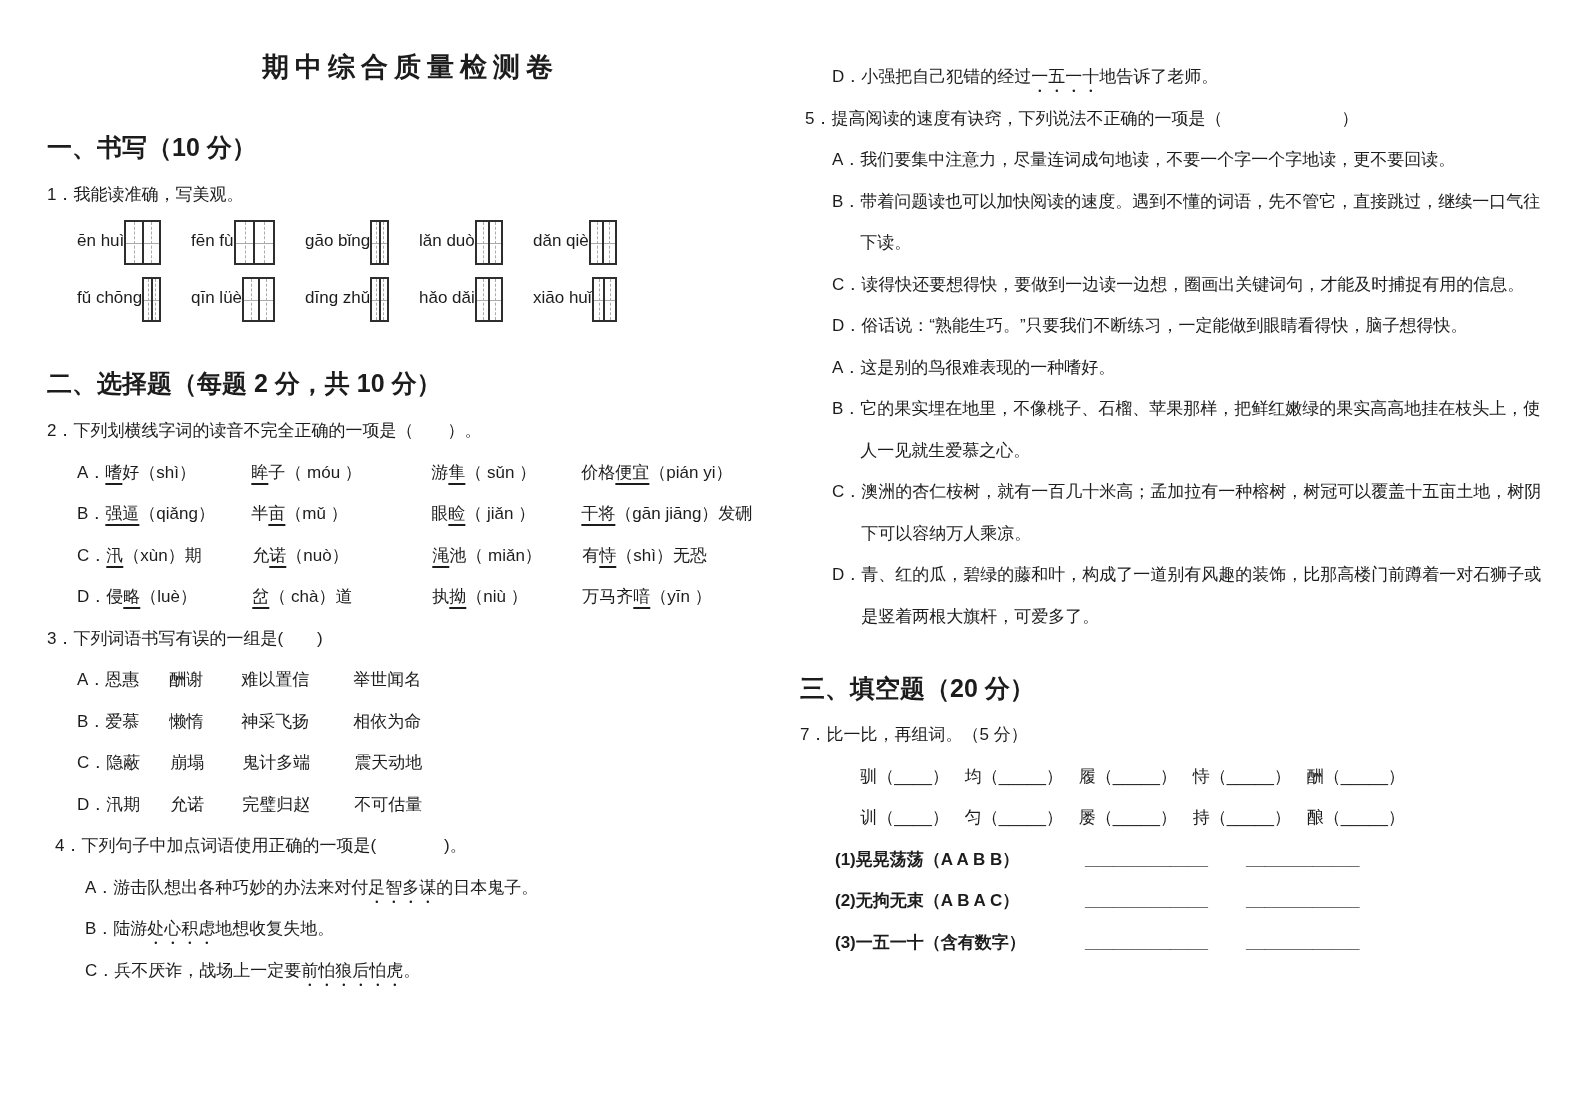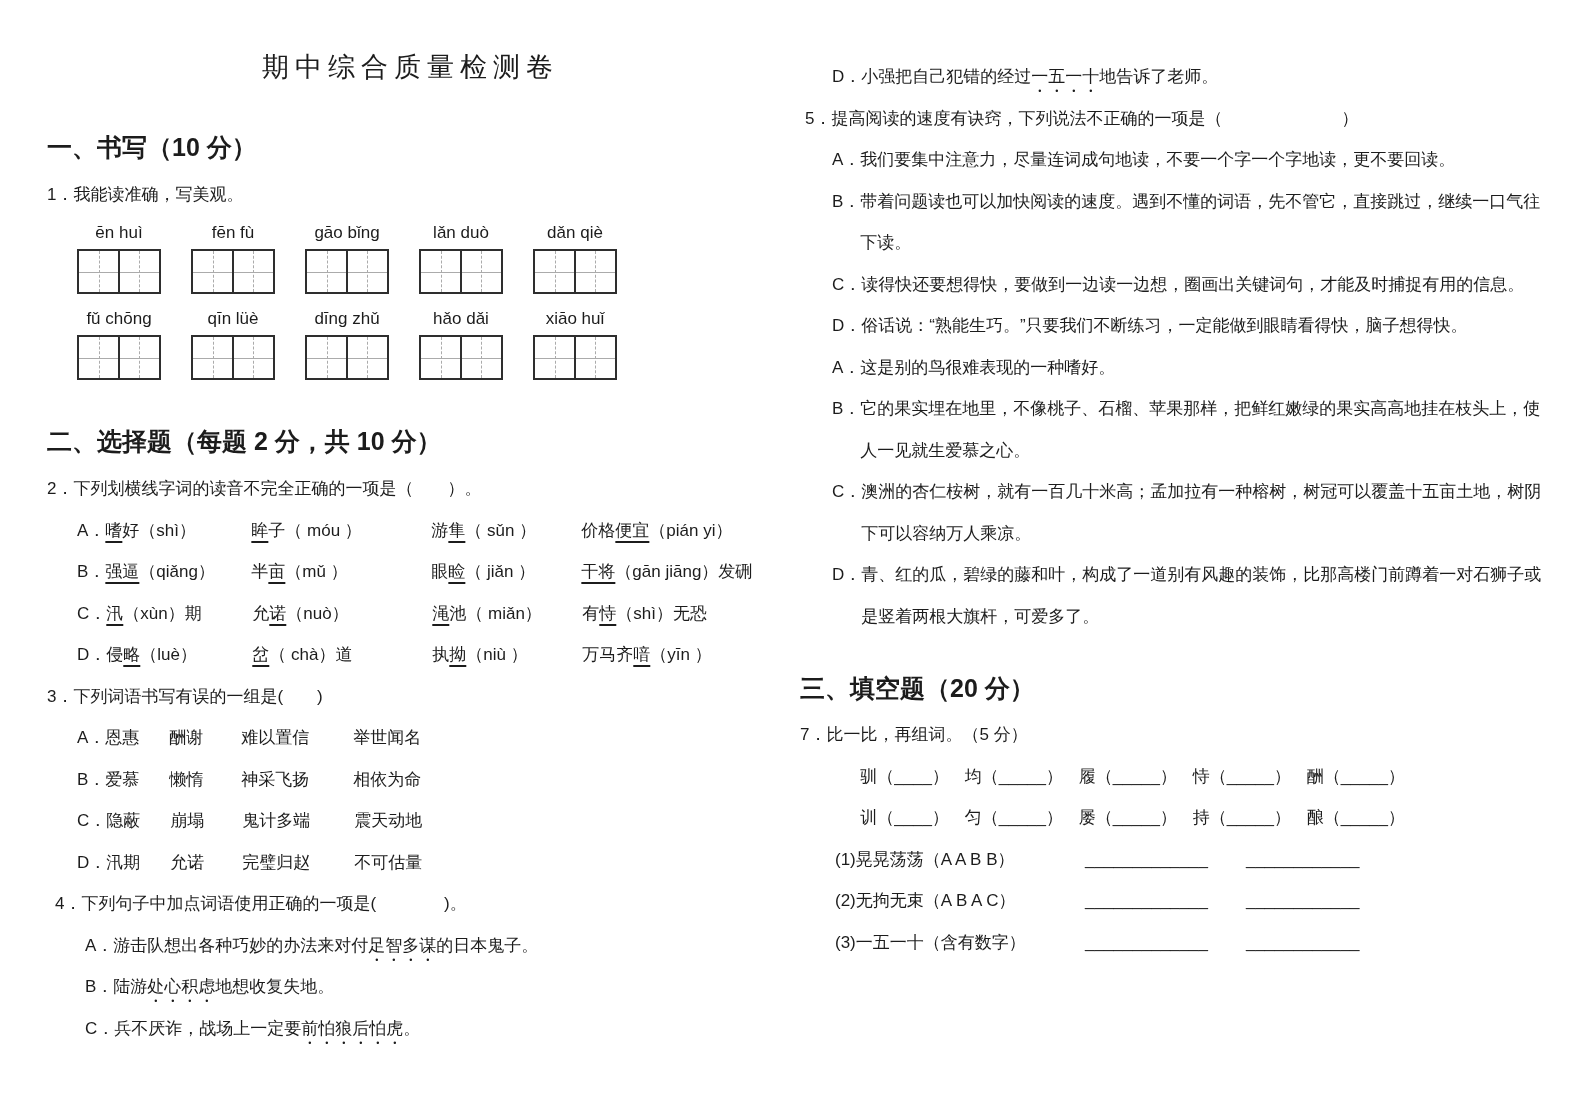--- a/index.html
+++ b/index.html
@@ -16,36 +16,36 @@
     background: #ffffff;
     overflow: hidden;
   }
   .col { position: absolute; top: 0; }
   .col-left  { left: 47px;  width: 727px; }
   .col-right { left: 800px; width: 748px; padding-top: 56px; }
 
   .title {
     margin-top: 48px;
     font-size: 27px;
-    font-weight: 400;
+    font-weight: 700;
     letter-spacing: 6px;
     text-align: center;
     line-height: 38px;
   }
   .h { font-weight: 700; font-size: 25px; line-height: 26px; }
   .h1 { margin-top: 48px; }
   .h2 { margin-top: 48px; }
   .h3 { margin-top: 38px; }
 
   .line   { line-height: 41.5px; min-height: 41.5px; }
   .q1label{ line-height: 26px; margin-top: 22px; }
 
   
   .wordrow { display: flex; gap: 30px; padding-left: 30px; margin-top: 12px; }
-  .word    { width: 84px; display: flex; flex-direction: column; align-items: center; }
+  .word    { width: 84px; display: flex; flex-direction: row; align-items: center; }
   .pinyin  { line-height: 26px; margin-bottom: 3px; white-space: nowrap; }
   .tzg     { position: relative; width: 84px; height: 45px; border: 2px solid #2e2e2e; background: #fff; }
   .tzg i   { position: absolute; display: block; }
   .tzg .hmid { top: 50%; left: 0; right: 0; border-top: 1px solid #ababab; }
   .tzg .vd1  { top: 0; bottom: 0; left: 25%; border-left: 1px dashed #ababab; }
   .tzg .vd2  { top: 0; bottom: 0; left: 75%; border-left: 1px dashed #ababab; }
   .tzg .vmid { top: 0; bottom: 0; left: 50%; width: 2px; margin-left: -1px; background: #2e2e2e; }
 
   
   .opt { display: flex; padding-left: 30px; }
@@ -71,21 +71,21 @@
     -webkit-text-emphasis: filled dot #1c1c1c;
     -webkit-text-emphasis-position: under;
     text-emphasis: filled dot #1c1c1c;
     text-emphasis-position: under right;
   }
 
   
   .q7label { line-height: 41.5px; margin-top: 13px; }
   .q7row { display: flex; padding-left: 35px; line-height: 41.5px; text-align: right; }
   .q7row .q7it { flex: 0 0 114px; white-space: nowrap; }
-  .q8row { display: flex; padding-left: 35px; line-height: 41.5px; }
+  .q8row { display: flex; padding-left: 35px; line-height: 41.5px; font-weight: bold; }
   .q8label { flex: 0 0 250px; }
   .q8blank { flex: 0 0 auto; margin-right: 38px; letter-spacing: 0; white-space: nowrap; }
 </style>
 </head>
 <body>
 
 <div class="page">
 
   <div class="col col-left">
     <div class="title">期中综合质量检测卷</div>

